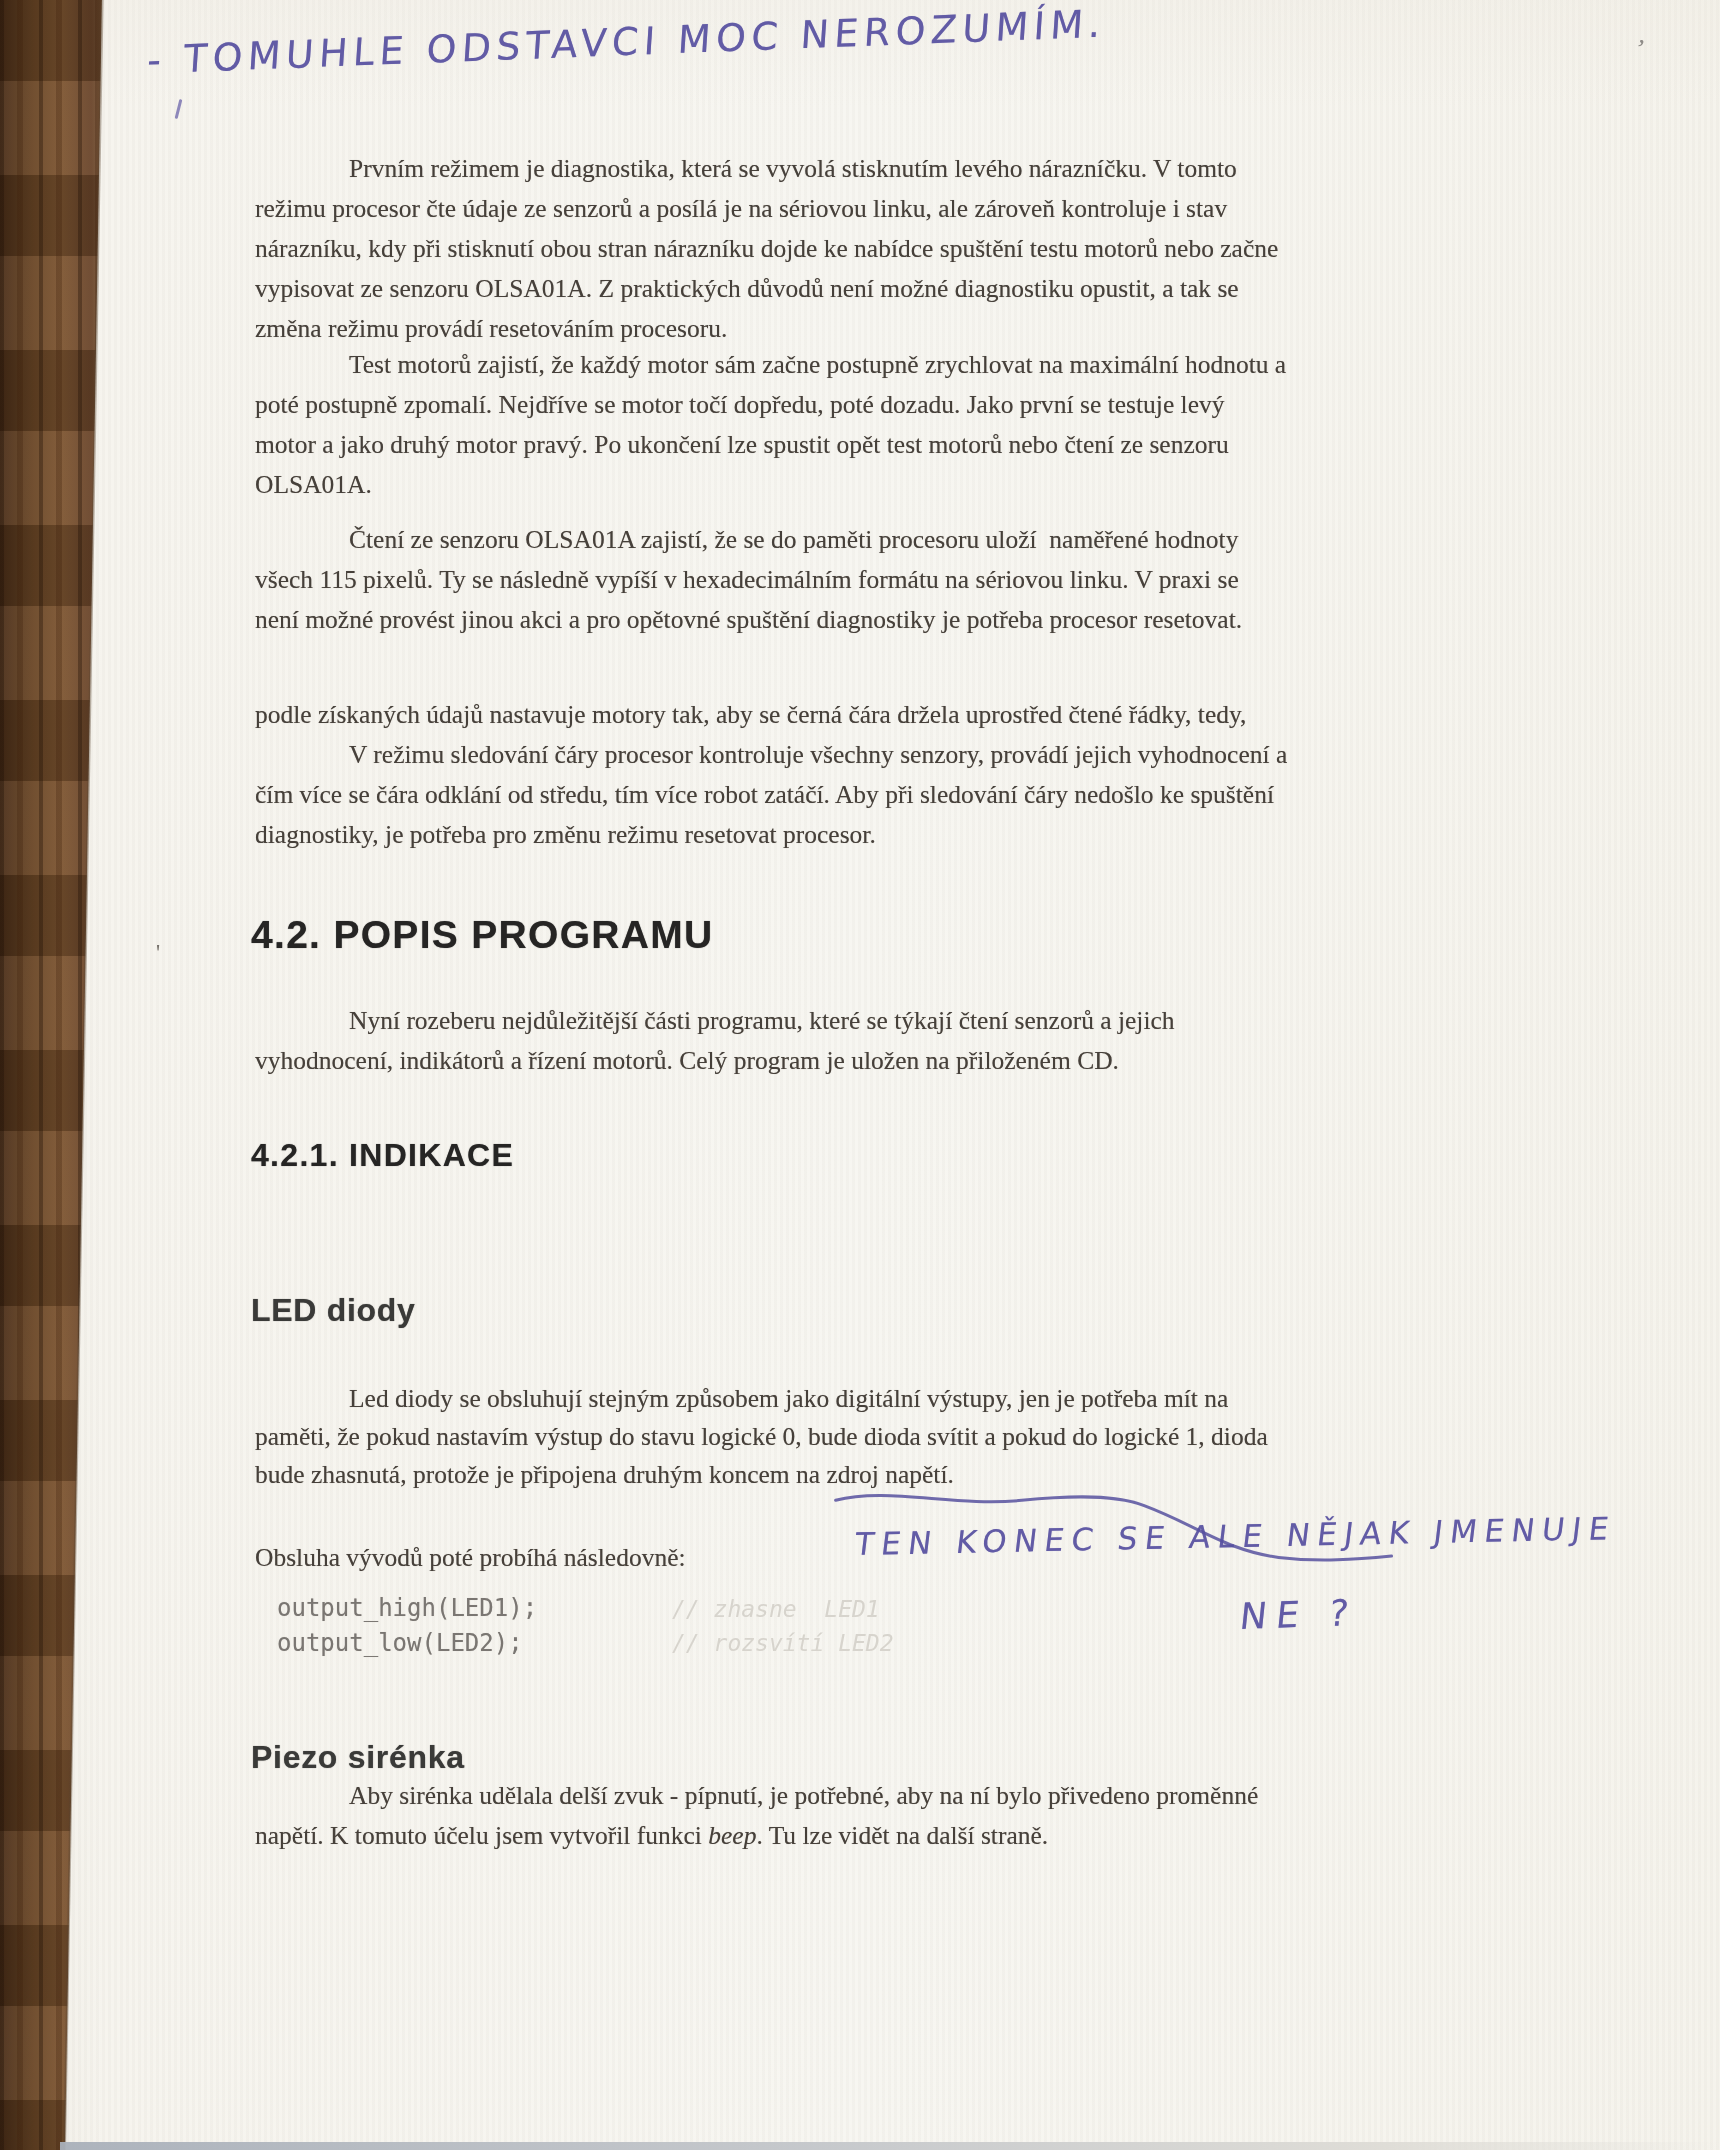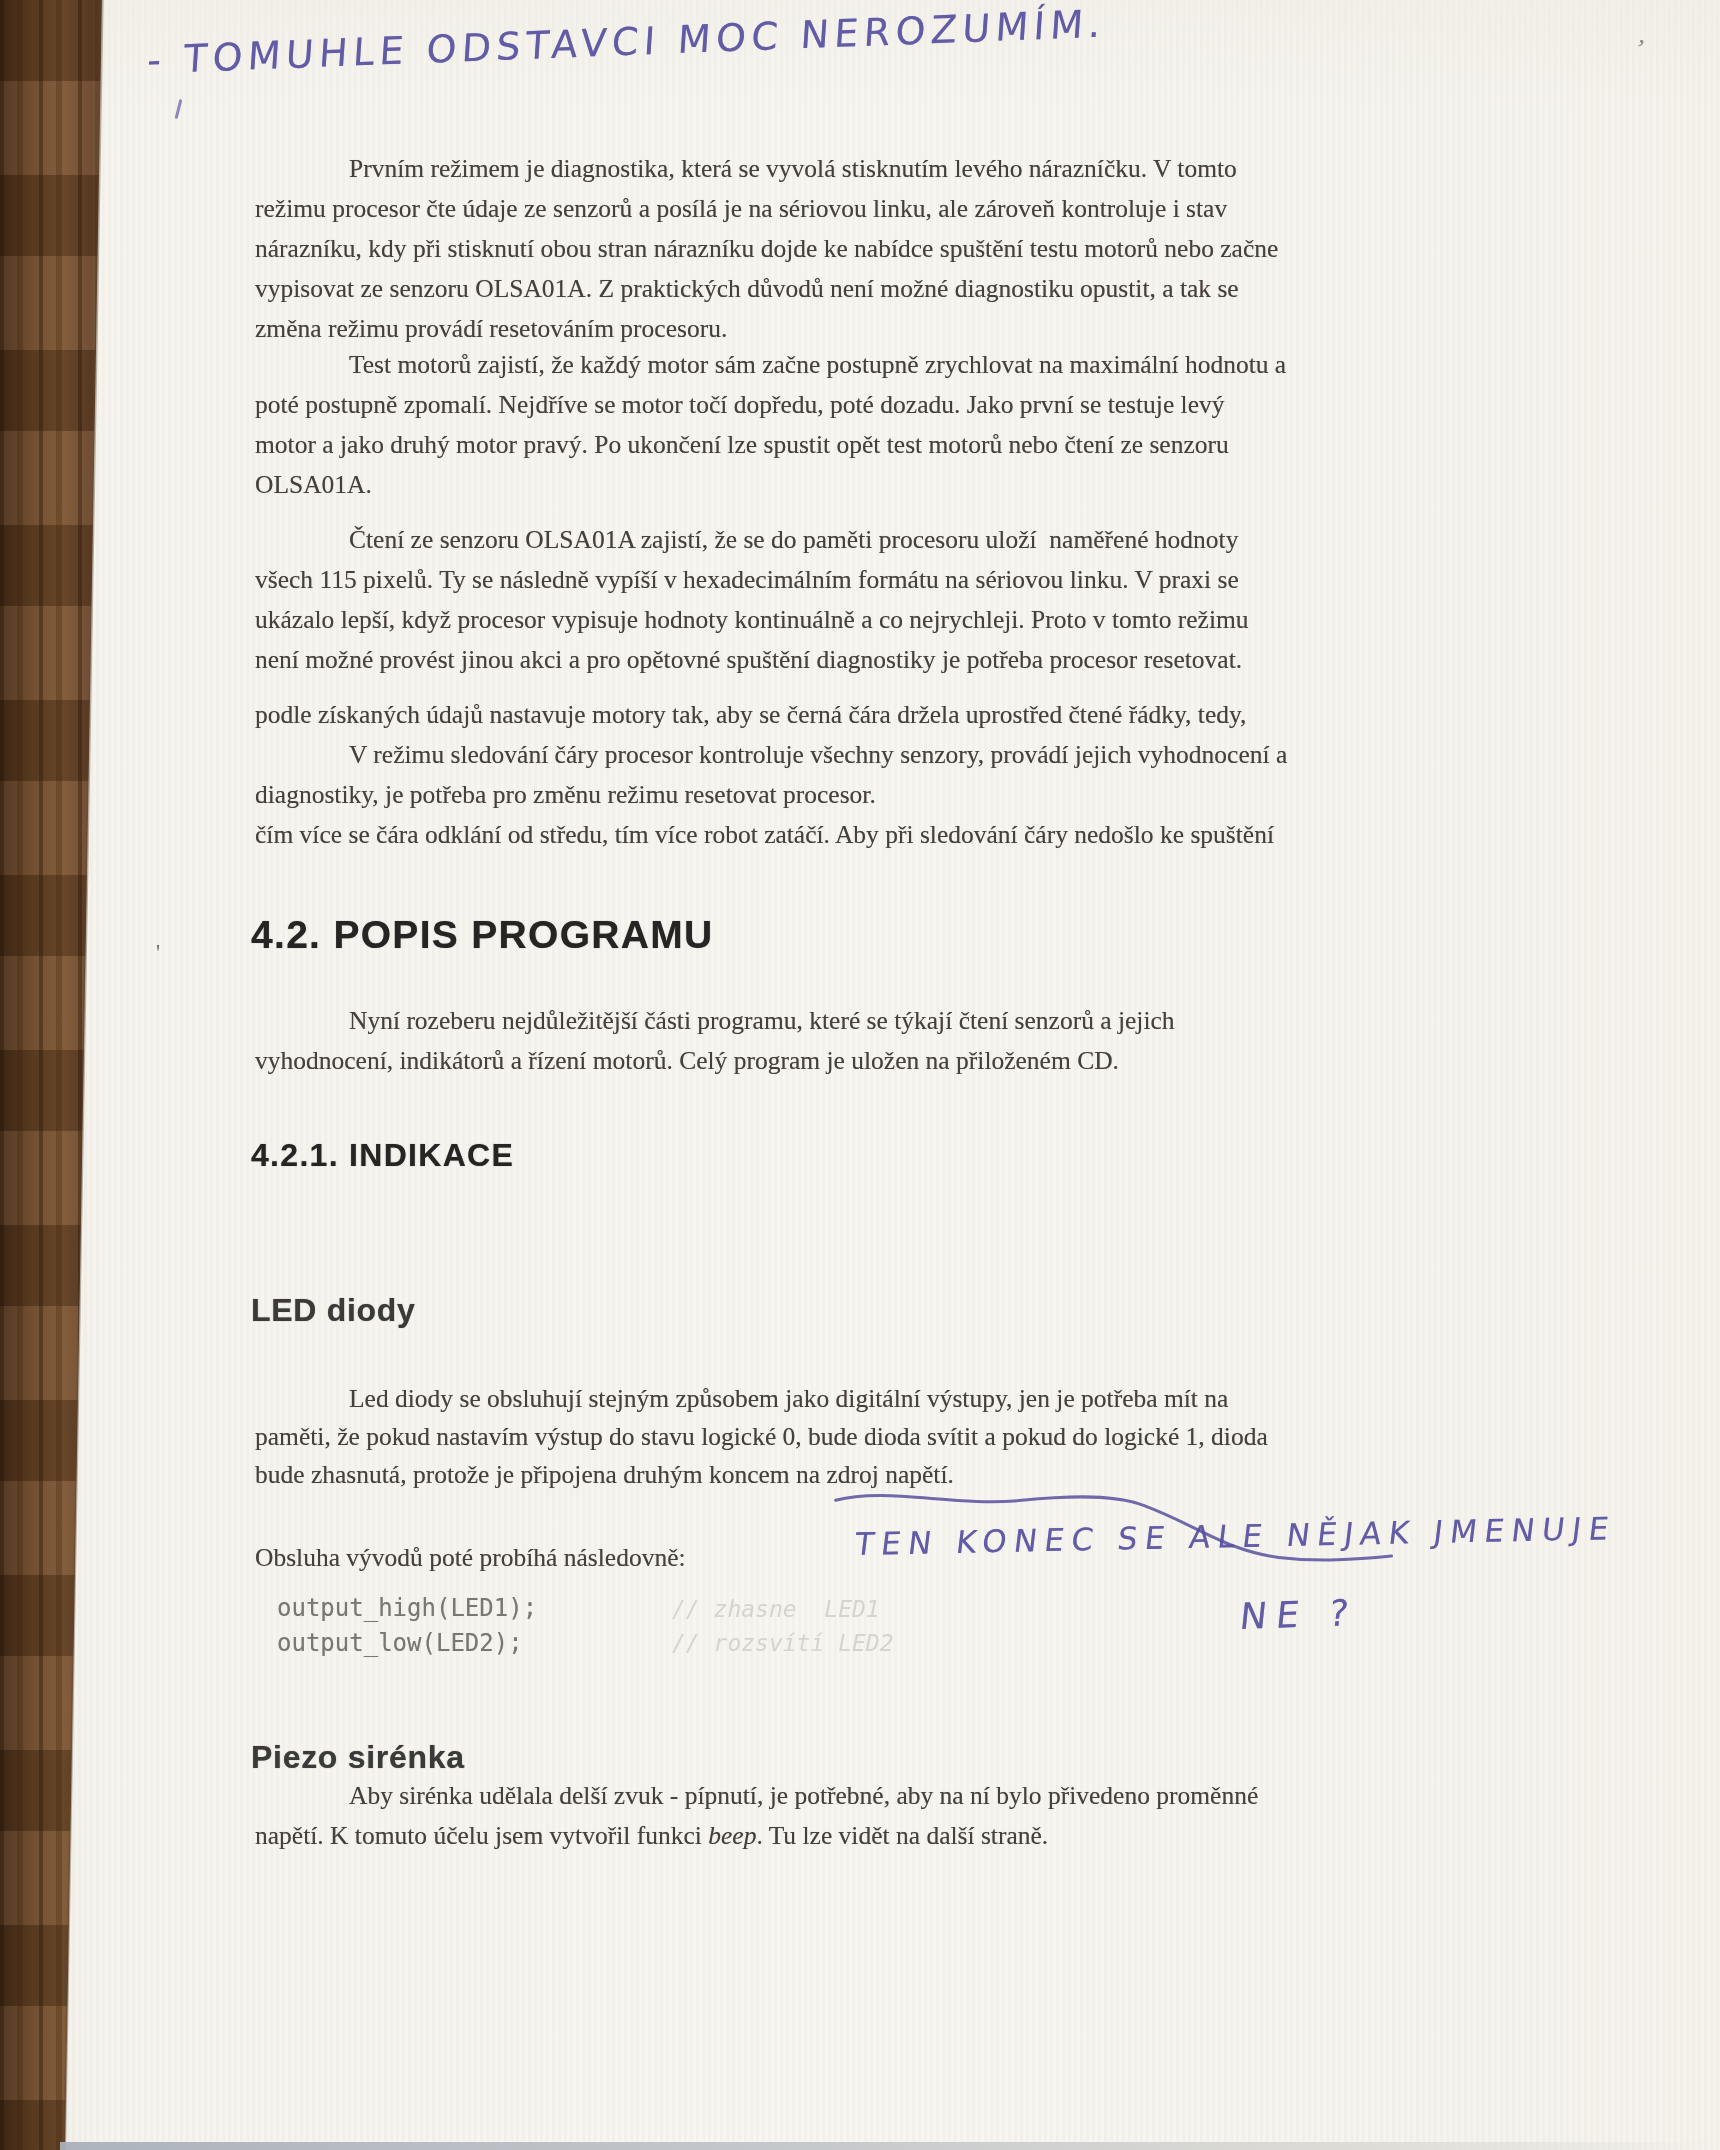--- a/index.html
+++ b/index.html
@@ -104,29 +104,28 @@
   <div class="para" style="top:345px;">
     <div class="line first">Test motorů zajistí, že každý motor sám začne postupně zrychlovat na maximální hodnotu a</div>
     <div class="line">poté postupně zpomalí. Nejdříve se motor točí dopředu, poté dozadu. Jako první se testuje levý</div>
     <div class="line">motor a jako druhý motor pravý. Po ukončení lze spustit opět test motorů nebo čtení ze senzoru</div>
     <div class="line">OLSA01A.</div>
   </div>
 
   <div class="para" style="top:520px;">
     <div class="line first">Čtení ze senzoru OLSA01A zajistí, že se do paměti procesoru uloží  naměřené hodnoty</div>
     <div class="line">všech 115 pixelů. Ty se následně vypíší v hexadecimálním formátu na sériovou linku. V praxi se</div>
-    <div class="line">ukázalo lepší, když procesor vypisuje hodnoty kontinuálně a co nejrychleji. Proto v tomto režimu</div>
     <div class="line">není možné provést jinou akci a pro opětovné spuštění diagnostiky je potřeba procesor resetovat.</div>
   </div>
 
   <div class="para" style="top:695px;">
     <div class="line">podle získaných údajů nastavuje motory tak, aby se černá čára držela uprostřed čtené řádky, tedy,</div>
     <div class="line first">V režimu sledování čáry procesor kontroluje všechny senzory, provádí jejich vyhodnocení a</div>
+    <div class="line">čím více se čára odklání od středu, tím více robot zatáčí. Aby při sledování čáry nedošlo ke spuštění</div>
     <div class="line">diagnostiky, je potřeba pro změnu režimu resetovat procesor.</div>
-    <div class="line">čím více se čára odklání od středu, tím více robot zatáčí. Aby při sledování čáry nedošlo ke spuštění</div>
   </div>
 
   <div class="heading h-section" style="top:913px;">4.2. POPIS PROGRAMU</div>
 
   <div class="para" style="top:1001px;">
     <div class="line first">Nyní rozeberu nejdůležitější části programu, které se týkají čtení senzorů a jejich</div>
     <div class="line">vyhodnocení, indikátorů a řízení motorů. Celý program je uložen na přiloženém CD.</div>
   </div>
 
   <div class="heading h-subsection" style="top:1137px;">4.2.1. INDIKACE</div>

